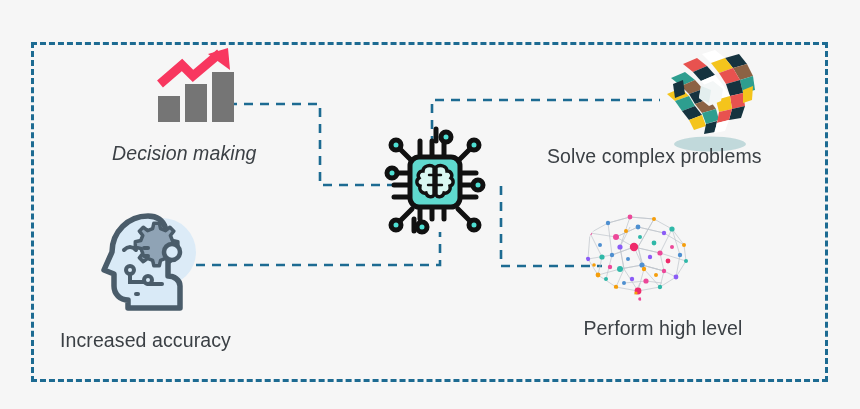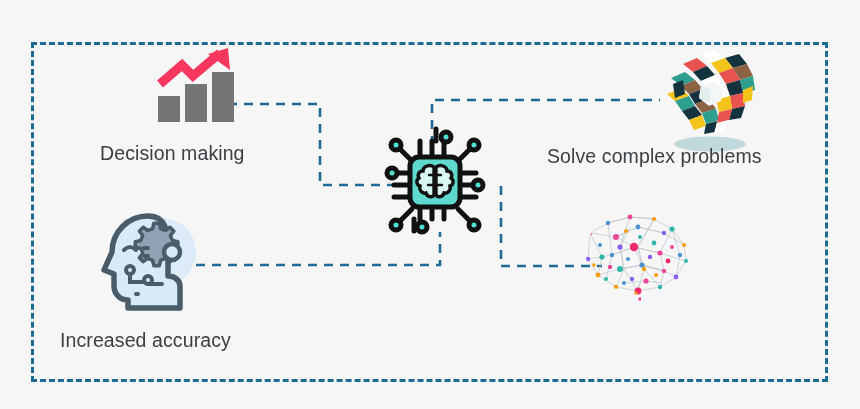--- a/index.html
+++ b/index.html
@@ -125,21 +125,21 @@
   <div class="icon-box" style="left:150px; top:46px; width:90px; height:78px;">
     <svg width="90" height="78" viewBox="0 0 90 78">
       <rect x="8" y="50" width="22" height="26" fill="#757575"></rect>
       <rect x="35" y="38" width="22" height="38" fill="#757575"></rect>
       <rect x="62" y="26" width="22" height="50" fill="#757575"></rect>
       <path d="M 10 38 L 32 19 L 43 30 L 70 7" fill="none" stroke="#f8375f" stroke-width="9" stroke-linejoin="miter"></path>
       <path d="M 78 2 L 80 24 L 58 8 Z" fill="#f8375f"></path>
     </svg>
   </div>
 
-  <div class="node-label" style="left:100px; top:141px;">Decision making</div>
+  <div class="node-label" style="left:112px; top:141px;font-style:italic;">Decision making</div>
 
   <div class="icon-box" style="left:655px; top:48px; width:110px; height:108px;">
     <svg width="110" height="108" viewBox="0 0 110 108">
       <ellipse cx="55" cy="96" rx="36" ry="7.5" fill="#b7d4d6" opacity="0.85"></ellipse>
       <g stroke="none">
 
         <polygon points="47,6 60,2 70,10 56,15" fill="#ffffff"></polygon>
         <polygon points="70,10 84,6 92,16 78,20" fill="#15333f"></polygon>
         <polygon points="28,16 42,10 52,18 38,24" fill="#e8524f"></polygon>
         <polygon points="56,15 70,10 78,20 64,25" fill="#f4c41c"></polygon>
@@ -282,16 +282,16 @@
           <circle cx="60" cy="56" r="2.0" fill="#4e8fd0"></circle>
           <circle cx="82" cy="54" r="2.2" fill="#8b5cf6"></circle>
           <circle cx="72" cy="96" r="1.8" fill="#ec4899"></circle>
           <circle cx="68" cy="90" r="1.6" fill="#f59e0b"></circle>
         </g>
       </g>
     </svg>
   </div>
 
   <div class="node-label two-line" style="left:548px; top:316px;">
-    <br>
+    <span>Perform high level</span><br>
   </div>
 
 </div>
 
 </body></html>

